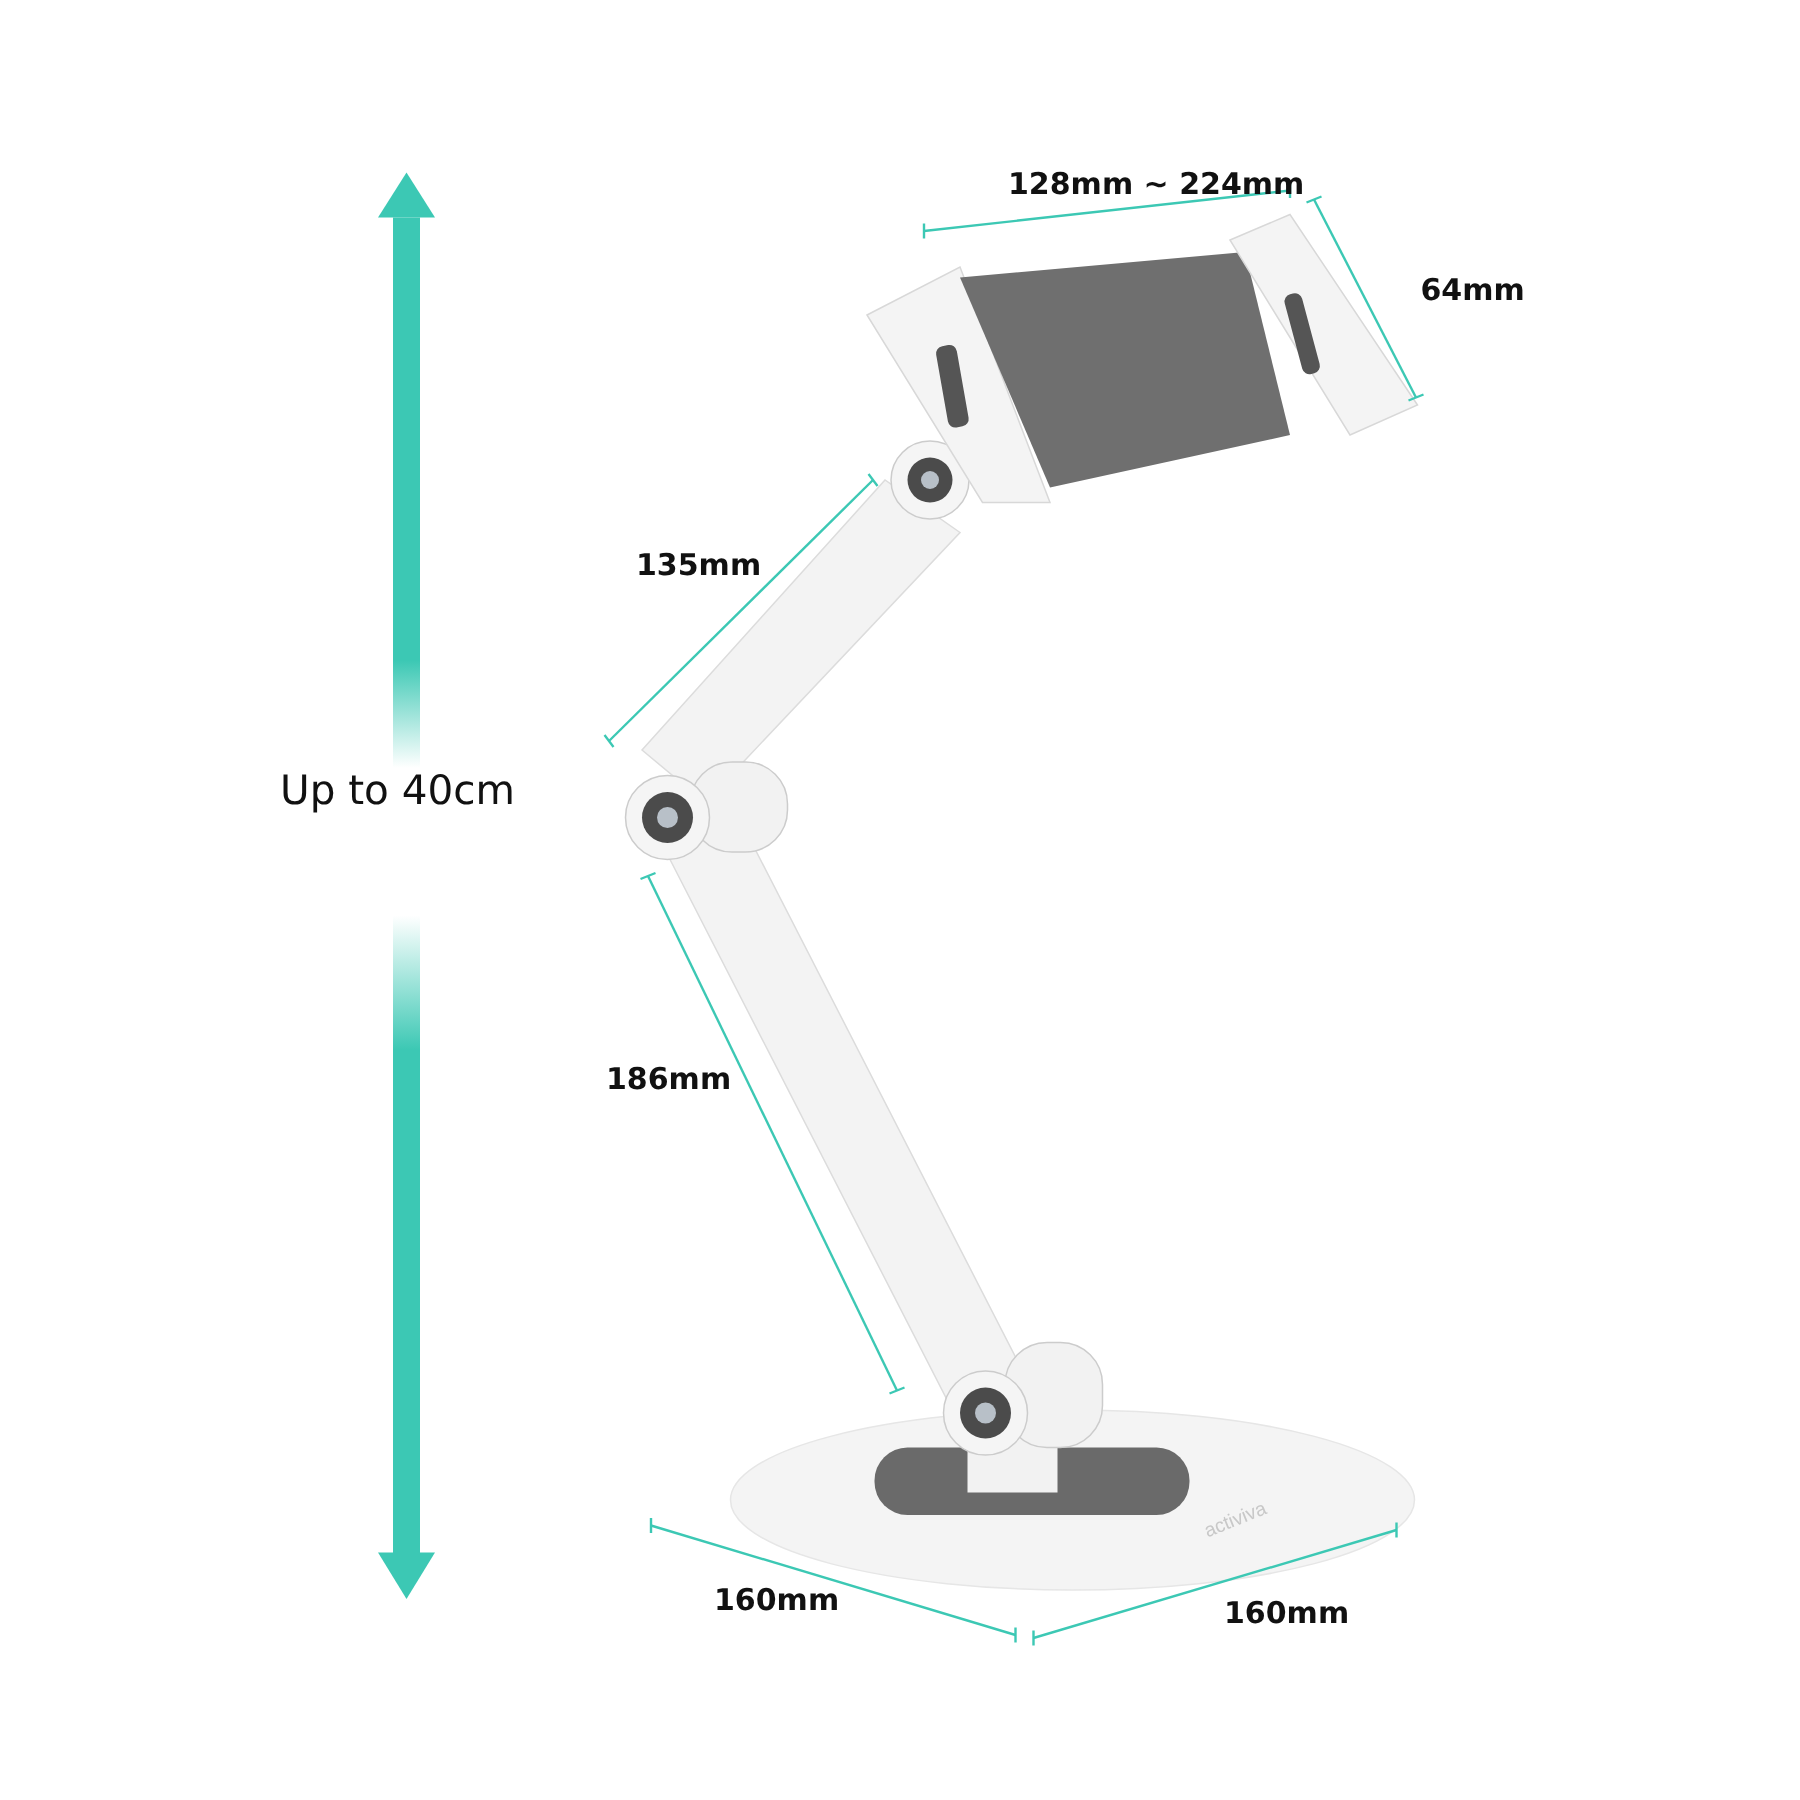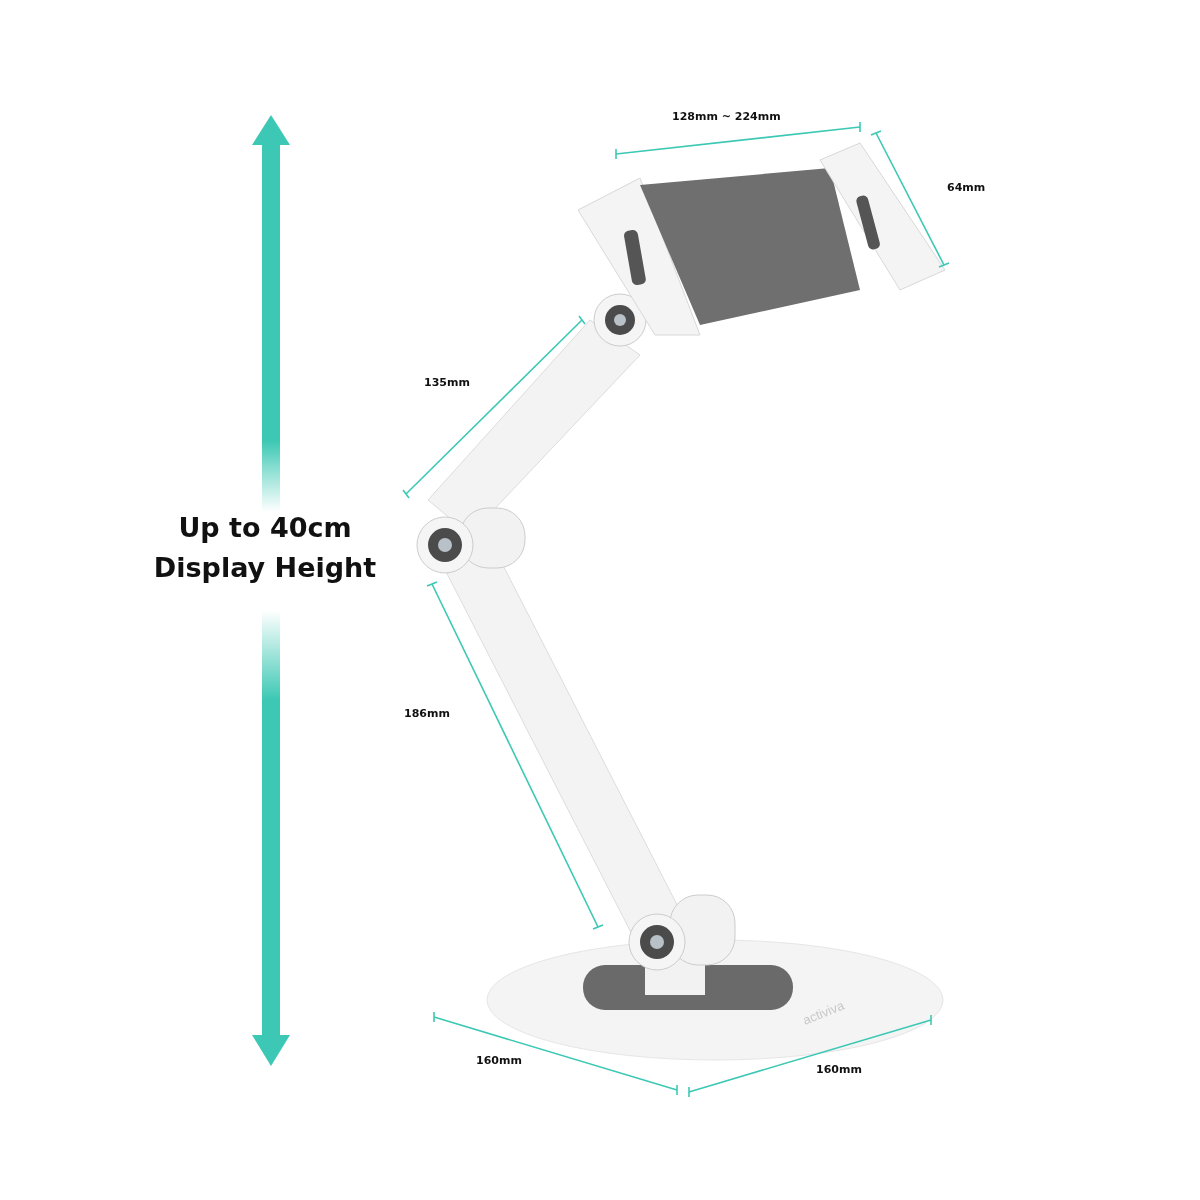--- a/index.html
+++ b/index.html
@@ -1,19 +1,19 @@
 <!DOCTYPE html>
 <html><head>
 <meta charset="utf-8">
 <style>
   html,body{margin:0;padding:0;background:#ffffff;}
   body{width:1200px;height:1200px;position:relative;overflow:hidden;font-family:"DejaVu Sans","Liberation Sans",sans-serif;}
   svg{position:absolute;left:0;top:0;}
-  .lbl{position:absolute;font-weight:bold;color:#111;font-size:11px;white-space:nowrap;}
-  .big{position:absolute;font-weight:bold;color:#111;font-size:27px;line-height:40px;text-align:center;left:130px;width:270px;top:508px;}
+  .lbl{position:absolute;font-weight:bold;color:#111;font-size:20px;white-space:nowrap;}
+  .big{position:absolute;font-weight:normal;color:#111;font-size:27px;line-height:40px;text-align:center;left:130px;width:270px;top:508px;}
 </style>
 </head>
 <body>
 
 <svg width="1200" height="1200" viewBox="0 0 1200 1200">
   <defs>
     <linearGradient id="vbar" x1="0" y1="0" x2="0" y2="1">
       <stop offset="0" stop-color="#3cc8b4"></stop>
       <stop offset="0.33" stop-color="#3cc8b4"></stop>
       <stop offset="0.41" stop-color="#ffffff"></stop>
@@ -83,21 +83,20 @@
       <line x1="677" y1="1085" x2="677" y2="1095"></line>
     <line x1="689" y1="1092" x2="931" y2="1020"></line>
       <line x1="689" y1="1087" x2="689" y2="1097"></line>
       <line x1="931" y1="1015" x2="931" y2="1025"></line>
   </g>
   <text x="805" y="1025" font-size="13" fill="#c8c8c8" font-family="Liberation Sans, sans-serif" transform="rotate(-22 805 1025)">activiva</text>
 </svg>
 
 <div class="big">
   <div>Up to 40cm</div>
-  <div>Display Height</div>
 </div>
 
 <div class="lbl" style="left:672px;top:110px;">128mm ~ 224mm</div>
 <div class="lbl" style="left:947px;top:181px;">64mm</div>
-<div class="lbl" style="left:424px;top:376px;">135mm</div>
+<div class="lbl" style="left:424px;top:364px;">135mm</div>
 <div class="lbl" style="left:404px;top:707px;">186mm</div>
 <div class="lbl" style="left:476px;top:1054px;">160mm</div>
 <div class="lbl" style="left:816px;top:1063px;">160mm</div>
 
 </body></html>

